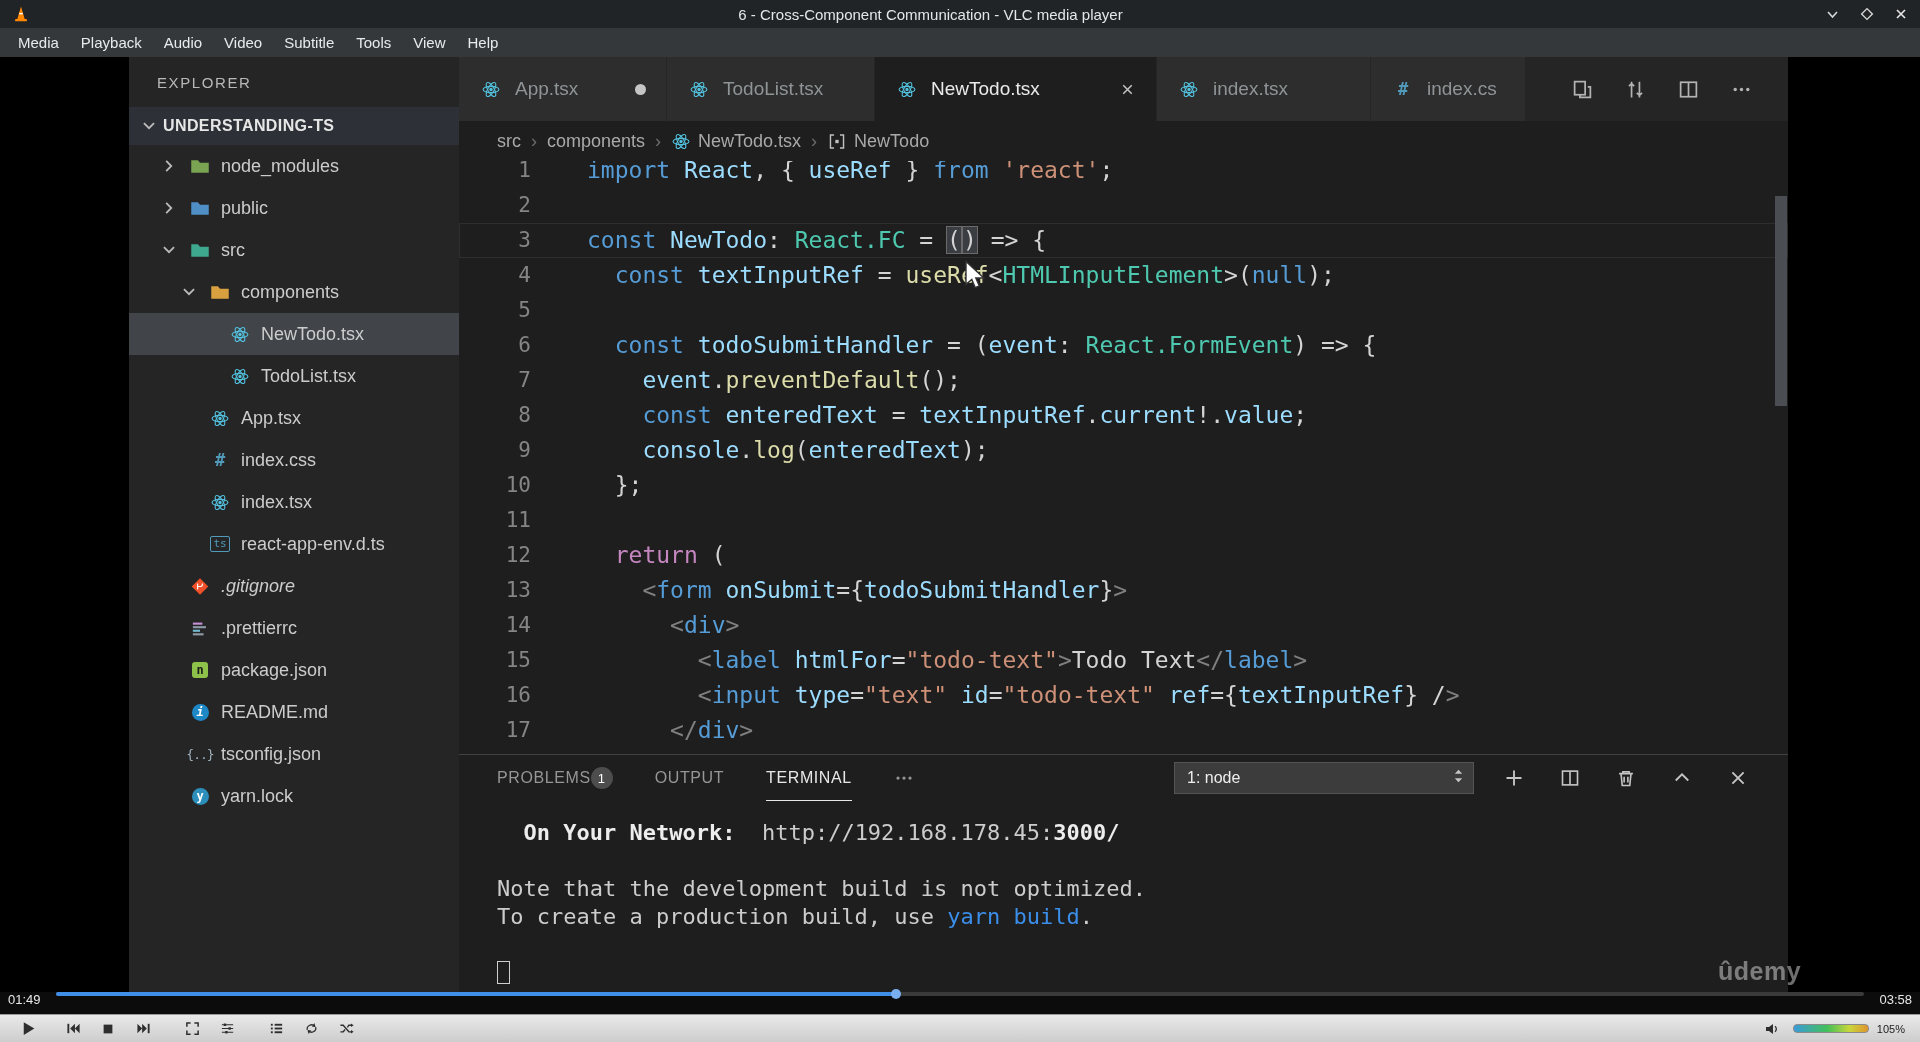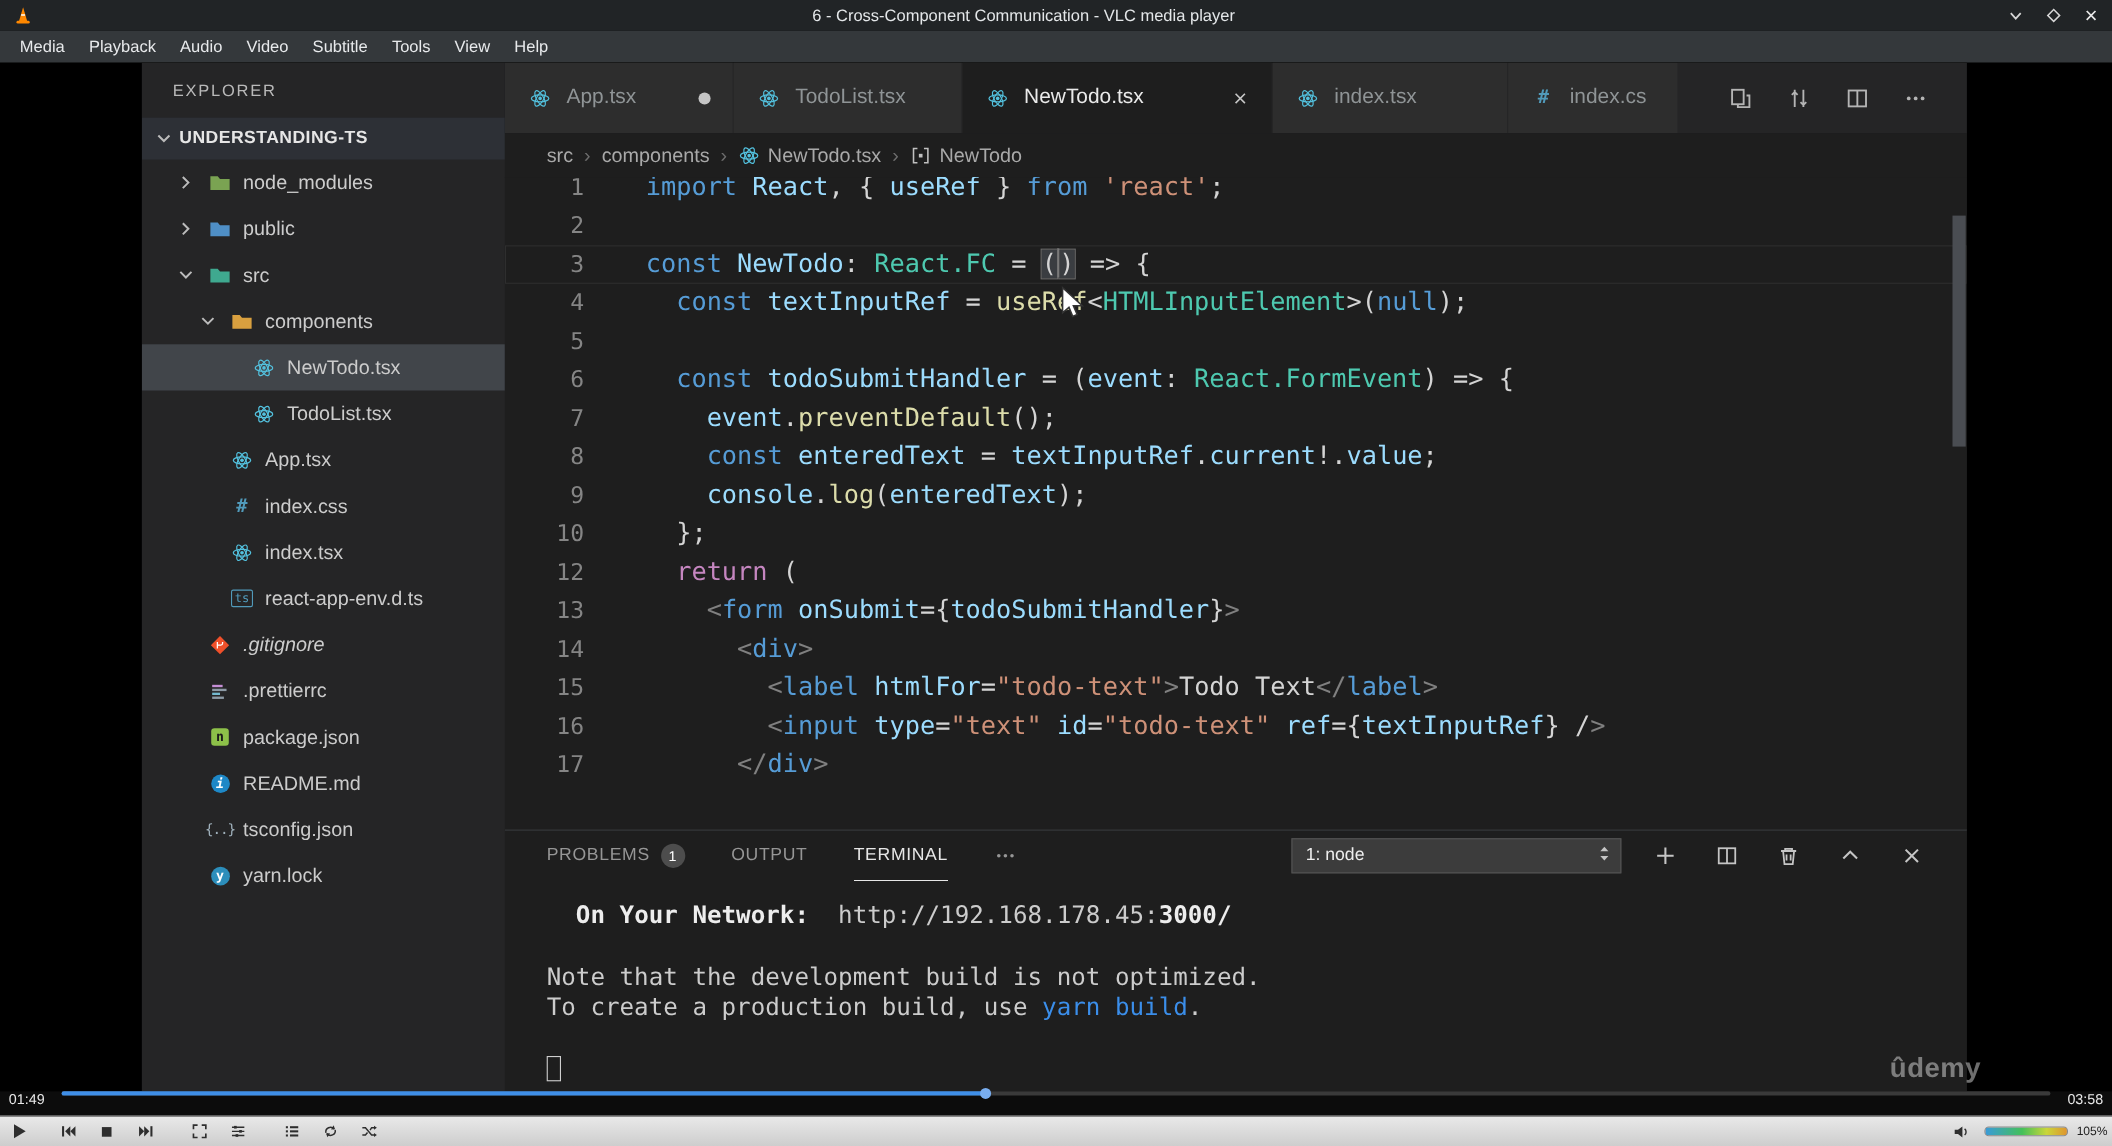--- a/index.html
+++ b/index.html
@@ -72,21 +72,21 @@
   .tk-k{color:#569cd6}.tk-ty{color:#4ec9b0}.tk-fn{color:#dcdcaa}.tk-vr{color:#9cdcfe}
   .tk-st{color:#ce9178}.tk-pl{color:#d4d4d4}.tk-rt{color:#c586c0}.tk-br{color:#808080}.tk-tg{color:#569cd6}
   .tk-box{outline:1px solid #6a6a6a;background:#3a3d41;color:#d4d4d4}
   .tk-caret{display:inline-block;width:2px;height:26px;background:#c8c8c8;vertical-align:-5px}
   .scrollbar{position:absolute;right:0;top:0;bottom:0;width:14px}
   .scrollbar .thumb{position:absolute;top:35px;right:1px;width:12px;height:210px;background:#4a4d52}
 
   .panel{height:238px;border-top:1px solid #3f4346;display:flex;flex-direction:column;background:#1e1e1e;flex:0 0 auto}
   .panel-header{height:46px;display:flex;align-items:center;padding:0 40px 0 38px;flex:0 0 auto}
   .ptabs{display:flex;height:100%}
-  .ptab{margin-right:42px;font-size:16px;letter-spacing:.6px;color:#969696;display:flex;align-items:center;gap:10px;cursor:pointer;height:100%}
+  .ptab{margin-right:42px;font-size:16px;letter-spacing:.6px;color:#969696;display:flex;align-items:center;cursor:pointer;height:100%}
   .ptab.active{color:#e7e7e7;box-shadow:inset 0 -1px 0 #e7e7e7}
   .pbadge{background:#4d4d4d;color:#fff;border-radius:50%;width:22px;height:22px;font-size:13px;display:flex;align-items:center;justify-content:center}
   .pmore{display:flex;align-items:center;cursor:pointer}
   .pmore svg{width:20px;height:20px}
   .pspacer{flex:1}
   .pselect{width:300px;height:32px;background:#3c3c3c;border:1px solid #545454;color:#eeeeee;font-size:16px;display:flex;align-items:center;padding:0 8px 0 12px;margin-right:30px;cursor:pointer}
   .pselect .sel-label{flex:1}
   .pactions{display:flex;gap:36px;align-items:center}
   .pact{display:flex;align-items:center;cursor:pointer}
   .pact svg{width:20px;height:20px}
@@ -96,21 +96,21 @@
   .term-l{color:#3b8eea}
   .term-cursor{display:inline-block;width:13px;height:23px;border:1px solid #cfcfcf;vertical-align:-4px}
 
   
   .seekrow{height:22px;background:#0c0c0c;display:flex;gap:12px;padding:0 8px;flex:0 0 auto}
   .time{font-size:13px;color:#e8e8e8;min-width:36px}
   .time.right{text-align:right}
   .seek{flex:1;height:4px;background:#3a3a3a;border-radius:2px;position:relative;cursor:pointer}
   .seek-fill{position:relative;height:4px;background:#3f8fe8;border-radius:2px}
   .seek-fill::after{content:"";position:absolute;right:-4px;top:-3px;width:10px;height:10px;border-radius:50%;background:#79aef0}
-  .controls{height:28px;background:linear-gradient(#e9e9e9,#cdcdcd);border-top:1px solid #999;display:flex;align-items:center;padding:0 4px;gap:9px;flex:0 0 auto}
+  .controls{height:28px;background:linear-gradient(#e9e9e9,#cdcdcd);border-top:1px solid #999;display:flex;align-items:center;padding:0 15px;gap:9px;flex:0 0 auto}
   .cbtn{width:26px;height:22px;display:flex;align-items:center;justify-content:center;cursor:pointer}
   [data-name="play-button"]{margin-right:10px}
   [data-name="next-button"]{margin-right:14px}
   [data-name="extended-settings-button"]{margin-right:14px}
   .vol{margin-left:auto;display:flex;align-items:center;gap:8px}
   .vol-slider{width:76px;height:9px;border-radius:4px;border:1px solid #8a8a8a;background:linear-gradient(90deg,#3a9bd8,#44c05a 45%,#c9d63a 75%,#e0952e);cursor:pointer}
   .vol-pct{font-size:11px;color:#222}
 </style>
 </head>
 <body>
@@ -480,20 +480,21 @@
               <div class="crow" data-name="code-line"><span class="lnum" data-name="line-number">1</span><span class="ltext" data-name="code-text"><span class="tk-k">import </span><span class="tk-vr">React</span><span class="tk-pl">, { </span><span class="tk-vr">useRef</span><span class="tk-pl"> } </span><span class="tk-k">from</span><span class="tk-pl"> </span><span class="tk-st">'react'</span><span class="tk-pl">;</span></span></div>
               <div class="crow" data-name="code-line"><span class="lnum" data-name="line-number">2</span><span class="ltext" data-name="code-text"></span></div>
               <div class="crow current" data-name="code-line"><span class="lnum" data-name="line-number">3</span><span class="ltext" data-name="code-text"><span class="tk-k">const </span><span class="tk-vr">NewTodo</span><span class="tk-pl">: </span><span class="tk-ty">React.FC</span><span class="tk-pl"> = </span><span class="tk-box">(</span><span class="tk-caret" data-name="text-cursor"></span><span class="tk-box">)</span><span class="tk-pl"> =&gt; {</span></span></div>
               <div class="crow" data-name="code-line"><span class="lnum" data-name="line-number">4</span><span class="ltext" data-name="code-text"><span class="tk-pl">  </span><span class="tk-k">const </span><span class="tk-vr">textInputRef</span><span class="tk-pl"> = </span><span class="tk-fn">useRef</span><span class="tk-pl">&lt;</span><span class="tk-ty">HTMLInputElement</span><span class="tk-pl">&gt;(</span><span class="tk-k">null</span><span class="tk-pl">);</span></span></div>
               <div class="crow" data-name="code-line"><span class="lnum" data-name="line-number">5</span><span class="ltext" data-name="code-text"></span></div>
               <div class="crow" data-name="code-line"><span class="lnum" data-name="line-number">6</span><span class="ltext" data-name="code-text"><span class="tk-pl">  </span><span class="tk-k">const </span><span class="tk-vr">todoSubmitHandler</span><span class="tk-pl"> = (</span><span class="tk-vr">event</span><span class="tk-pl">: </span><span class="tk-ty">React.FormEvent</span><span class="tk-pl">) =&gt; {</span></span></div>
               <div class="crow" data-name="code-line"><span class="lnum" data-name="line-number">7</span><span class="ltext" data-name="code-text"><span class="tk-pl">    </span><span class="tk-vr">event</span><span class="tk-pl">.</span><span class="tk-fn">preventDefault</span><span class="tk-pl">();</span></span></div>
               <div class="crow" data-name="code-line"><span class="lnum" data-name="line-number">8</span><span class="ltext" data-name="code-text"><span class="tk-pl">    </span><span class="tk-k">const </span><span class="tk-vr">enteredText</span><span class="tk-pl"> = </span><span class="tk-vr">textInputRef</span><span class="tk-pl">.</span><span class="tk-vr">current</span><span class="tk-pl">!.</span><span class="tk-vr">value</span><span class="tk-pl">;</span></span></div>
               <div class="crow" data-name="code-line"><span class="lnum" data-name="line-number">9</span><span class="ltext" data-name="code-text"><span class="tk-pl">    </span><span class="tk-vr">console</span><span class="tk-pl">.</span><span class="tk-fn">log</span><span class="tk-pl">(</span><span class="tk-vr">enteredText</span><span class="tk-pl">);</span></span></div>
               <div class="crow" data-name="code-line"><span class="lnum" data-name="line-number">10</span><span class="ltext" data-name="code-text"><span class="tk-pl">  };</span></span></div>
+              <div class="crow" data-name="code-line"><span class="lnum" data-name="line-number">11</span><span class="ltext" data-name="code-text"></span></div>
               <div class="crow" data-name="code-line"><span class="lnum" data-name="line-number">12</span><span class="ltext" data-name="code-text"><span class="tk-pl">  </span><span class="tk-rt">return</span><span class="tk-pl"> (</span></span></div>
               <div class="crow" data-name="code-line"><span class="lnum" data-name="line-number">13</span><span class="ltext" data-name="code-text"><span class="tk-pl">    </span><span class="tk-br">&lt;</span><span class="tk-tg">form</span><span class="tk-pl"> </span><span class="tk-vr">onSubmit</span><span class="tk-pl">={</span><span class="tk-vr">todoSubmitHandler</span><span class="tk-pl">}</span><span class="tk-br">&gt;</span></span></div>
               <div class="crow" data-name="code-line"><span class="lnum" data-name="line-number">14</span><span class="ltext" data-name="code-text"><span class="tk-pl">      </span><span class="tk-br">&lt;</span><span class="tk-tg">div</span><span class="tk-br">&gt;</span></span></div>
               <div class="crow" data-name="code-line"><span class="lnum" data-name="line-number">15</span><span class="ltext" data-name="code-text"><span class="tk-pl">        </span><span class="tk-br">&lt;</span><span class="tk-tg">label</span><span class="tk-pl"> </span><span class="tk-vr">htmlFor</span><span class="tk-pl">=</span><span class="tk-st">"todo-text"</span><span class="tk-br">&gt;</span><span class="tk-pl">Todo Text</span><span class="tk-br">&lt;/</span><span class="tk-tg">label</span><span class="tk-br">&gt;</span></span></div>
               <div class="crow" data-name="code-line"><span class="lnum" data-name="line-number">16</span><span class="ltext" data-name="code-text"><span class="tk-pl">        </span><span class="tk-br">&lt;</span><span class="tk-tg">input</span><span class="tk-pl"> </span><span class="tk-vr">type</span><span class="tk-pl">=</span><span class="tk-st">"text"</span><span class="tk-pl"> </span><span class="tk-vr">id</span><span class="tk-pl">=</span><span class="tk-st">"todo-text"</span><span class="tk-pl"> </span><span class="tk-vr">ref</span><span class="tk-pl">={</span><span class="tk-vr">textInputRef</span><span class="tk-pl">} /</span><span class="tk-br">&gt;</span></span></div>
               <div class="crow" data-name="code-line"><span class="lnum" data-name="line-number">17</span><span class="ltext" data-name="code-text"><span class="tk-pl">      </span><span class="tk-br">&lt;/</span><span class="tk-tg">div</span><span class="tk-br">&gt;</span></span></div>
             </div>
           <div class="scrollbar" data-name="editor-scrollbar">
               <div class="thumb" data-name="scrollbar-thumb"></div>
             </div>

